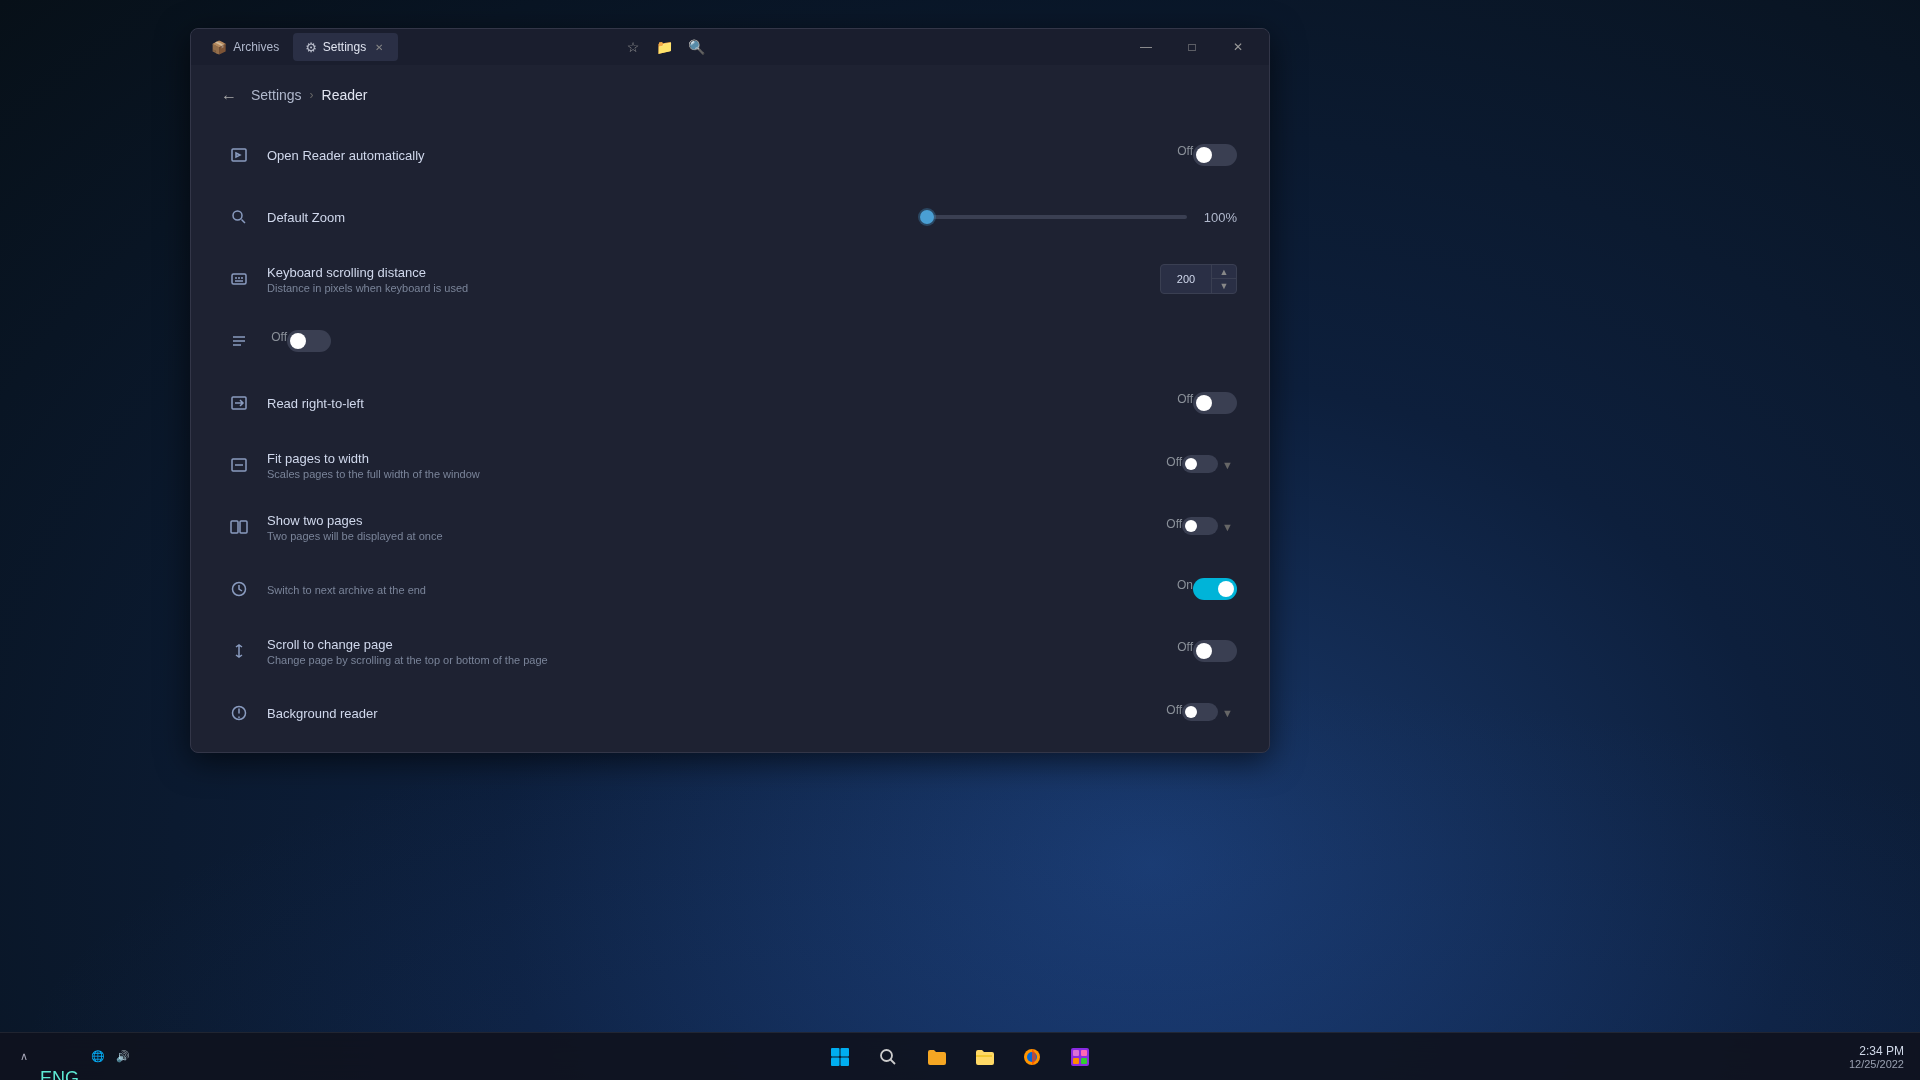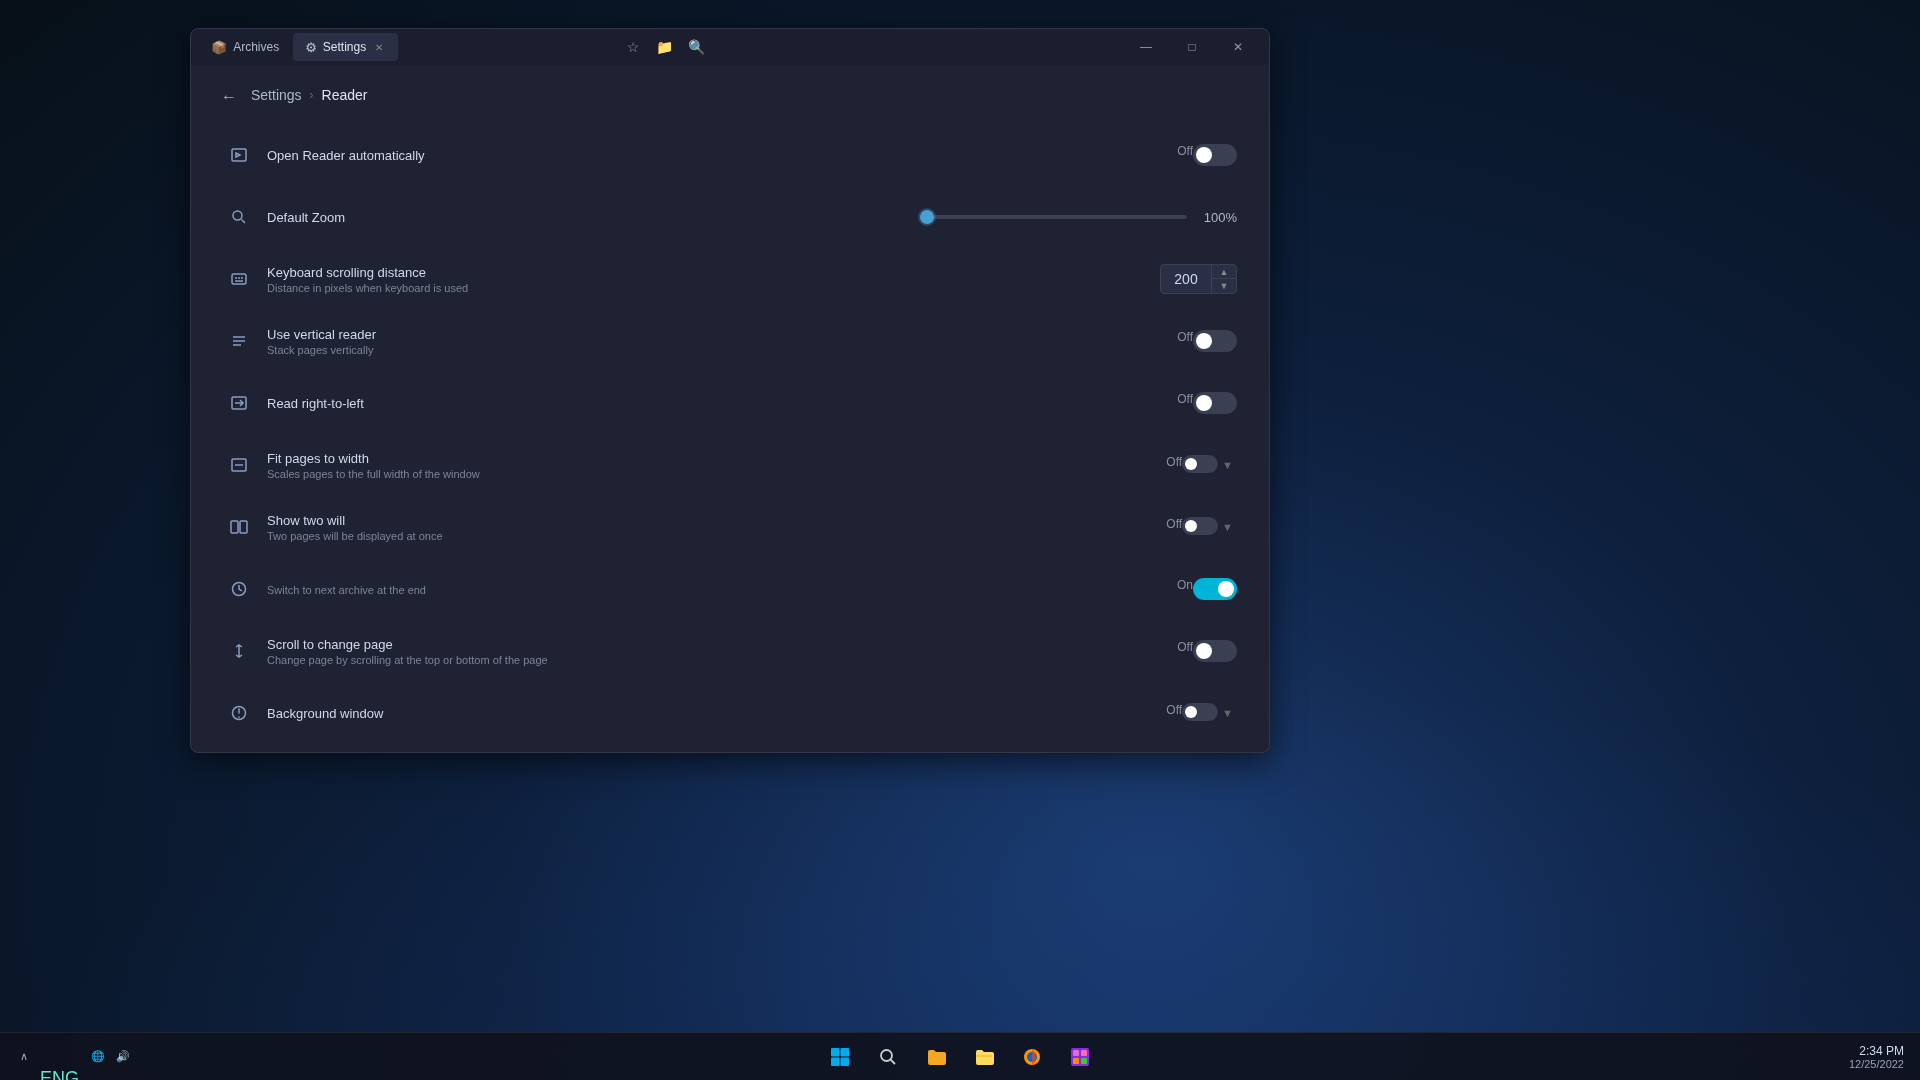--- a/index.html
+++ b/index.html
@@ -276,21 +276,21 @@
     .spinner {
       display: flex;
       align-items: center;
       background: #2a2f45;
       border: 1px solid #3a3f52;
       border-radius: 4px;
       overflow: hidden;
     }
     .spinner-value {
       padding: 4px 12px;
-      font-size: 14px;
+      font-size: 11px;
       color: #d0d8ec;
       min-width: 50px;
       text-align: center;
     }
     .spinner-btns {
       display: flex;
       flex-direction: column;
       border-left: 1px solid #3a3f52;
     }
     .spinner-btn {
@@ -495,24 +495,20 @@
       </div>
 
       <div class="setting-row">
         <div class="setting-icon">
           <svg width="18" height="18" viewBox="0 0 18 18" fill="none" stroke="#8a9cc0" stroke-width="1.5">
             <line x1="3" y1="5" x2="15" y2="5"></line>
             <line x1="3" y1="9" x2="15" y2="9"></line>
             <line x1="3" y1="13" x2="11" y2="13"></line>
           </svg>
         </div>
-        <div class="setting-info">
-          <div class="setting-label">Use vertical reader</div>
-          <div class="setting-desc">Stack pages vertically</div>
-        </div>
         <div class="setting-control">
           <span class="control-label">Off</span>
           <div class="toggle off">
             <div class="toggle-thumb"></div>
           </div>
         </div>
       </div>
 
       <div class="setting-row">
         <div class="setting-icon">
@@ -553,21 +549,21 @@
       </div>
 
       <div class="setting-row">
         <div class="setting-icon">
           <svg width="18" height="18" viewBox="0 0 18 18" fill="none" stroke="#8a9cc0" stroke-width="1.5">
             <rect x="1" y="3" width="7" height="12" rx="1"></rect>
             <rect x="10" y="3" width="7" height="12" rx="1"></rect>
           </svg>
         </div>
         <div class="setting-info">
-          <div class="setting-label">Show two will</div>
+          <div class="setting-label">Show two pages</div>
           <div class="setting-desc">Two pages will be displayed at once</div>
         </div>
         <div class="setting-control">
           <span class="control-label">Off</span>
           <div class="toggle off" style="width:36px;height:18px;border-radius:9px;">
             <div class="toggle-thumb" style="width:12px;height:12px;top:3px;left:3px;"></div>
           </div>
           <span class="chevron">▼</span>
         </div>
       </div>
@@ -609,21 +605,21 @@
       </div>
 
       <div class="setting-row">
         <div class="setting-icon">
           <svg width="18" height="18" viewBox="0 0 18 18" fill="none" stroke="#8a9cc0" stroke-width="1.5">
             <circle cx="9" cy="9" r="6.5"></circle>
             <path d="M9 5v4M9 13v.5" stroke-linecap="round"></path>
           </svg>
         </div>
         <div class="setting-info">
-          <div class="setting-label">Background window</div>
+          <div class="setting-label">Background reader</div>
         </div>
         <div class="setting-control">
           <span class="control-label">Off</span>
           <div class="toggle off" style="width:36px;height:18px;border-radius:9px;">
             <div class="toggle-thumb" style="width:12px;height:12px;top:3px;left:3px;"></div>
           </div>
           <span class="chevron">▼</span>
         </div>
       </div>
     </div>

